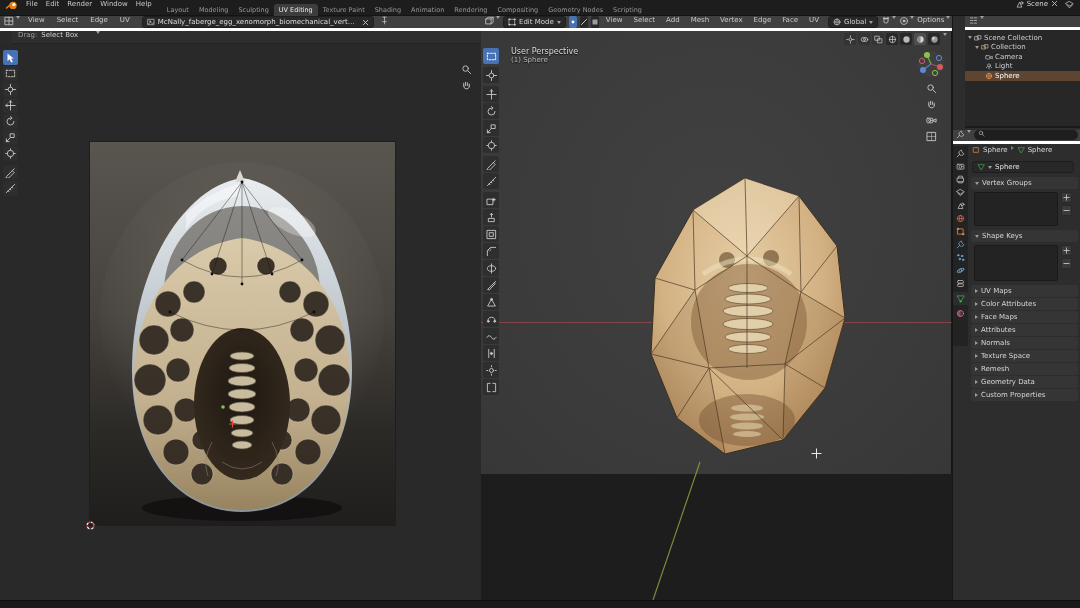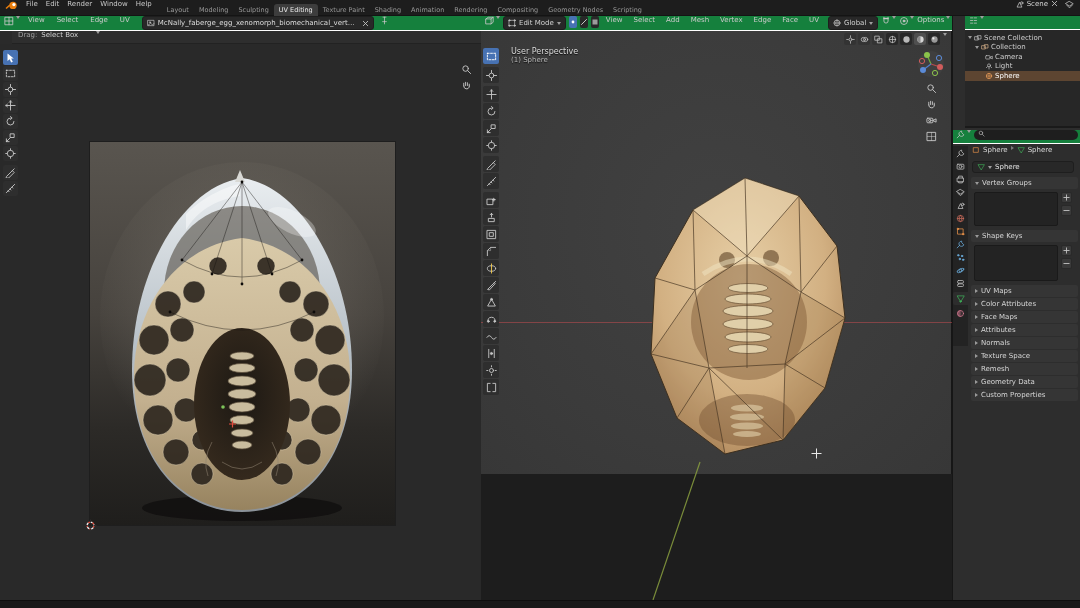--- a/index.html
+++ b/index.html
@@ -4,21 +4,21 @@
 <style>
 *{margin:0;padding:0;box-sizing:border-box}
 html,body{background:#111}
 #app{position:relative;width:1080px;height:608px;background:#1d1d1d;overflow:hidden;
      font-family:"DejaVu Sans",sans-serif;font-size:7px;color:#c3c3c3}
 .abs{position:absolute}
 .flex{display:flex;}
 .hmenu{padding:0 4px;color:#c9c9c9;white-space:nowrap;cursor:default}
 .tab{padding:2px 5px;font-size:6.5px;border-radius:3px 3px 0 0;color:#989898;white-space:nowrap}
 .tab.active{background:#3d3d3d;color:#ececec}
-.ehdr{background:#15803d;border-bottom:1px solid #ffffff}
+.ehdr{background:#404040;border-bottom:3px solid #ffffff}
 .chip{display:inline-flex;align-items:center;background:#282828;border:1px solid #1e1e1e;border-radius:3px;padding:1px 4px;gap:3px;white-space:nowrap;color:#d2d2d2}
 .chev{width:0;height:0;border-left:2.5px solid transparent;border-right:2.5px solid transparent;border-top:3.5px solid #9f9f9f;display:inline-block}
 .disc-r{width:0;height:0;border-top:2.5px solid transparent;border-bottom:2.5px solid transparent;border-left:3.5px solid #9a9a9a;display:inline-block}
 .disc-d{width:0;height:0;border-left:2.5px solid transparent;border-right:2.5px solid transparent;border-top:3.5px solid #9a9a9a;display:inline-block}
 .ticon{width:16px;height:16px;border-radius:2px;display:flex;align-items:center;justify-content:center;margin-bottom:1px;background:#2e2e2e}
 .ticon.sm{width:15px;height:15px}
 .ticon.active{background:#4772b3}
 .mbtn{width:12px;height:12px;border-radius:2px;display:flex;align-items:center;justify-content:center;background:#282828}
 .mbtn.active{background:#4772b3}
 svg.ic{stroke:#c6c6c6;fill:none;stroke-width:1;stroke-linecap:round;stroke-linejoin:round;display:block}

